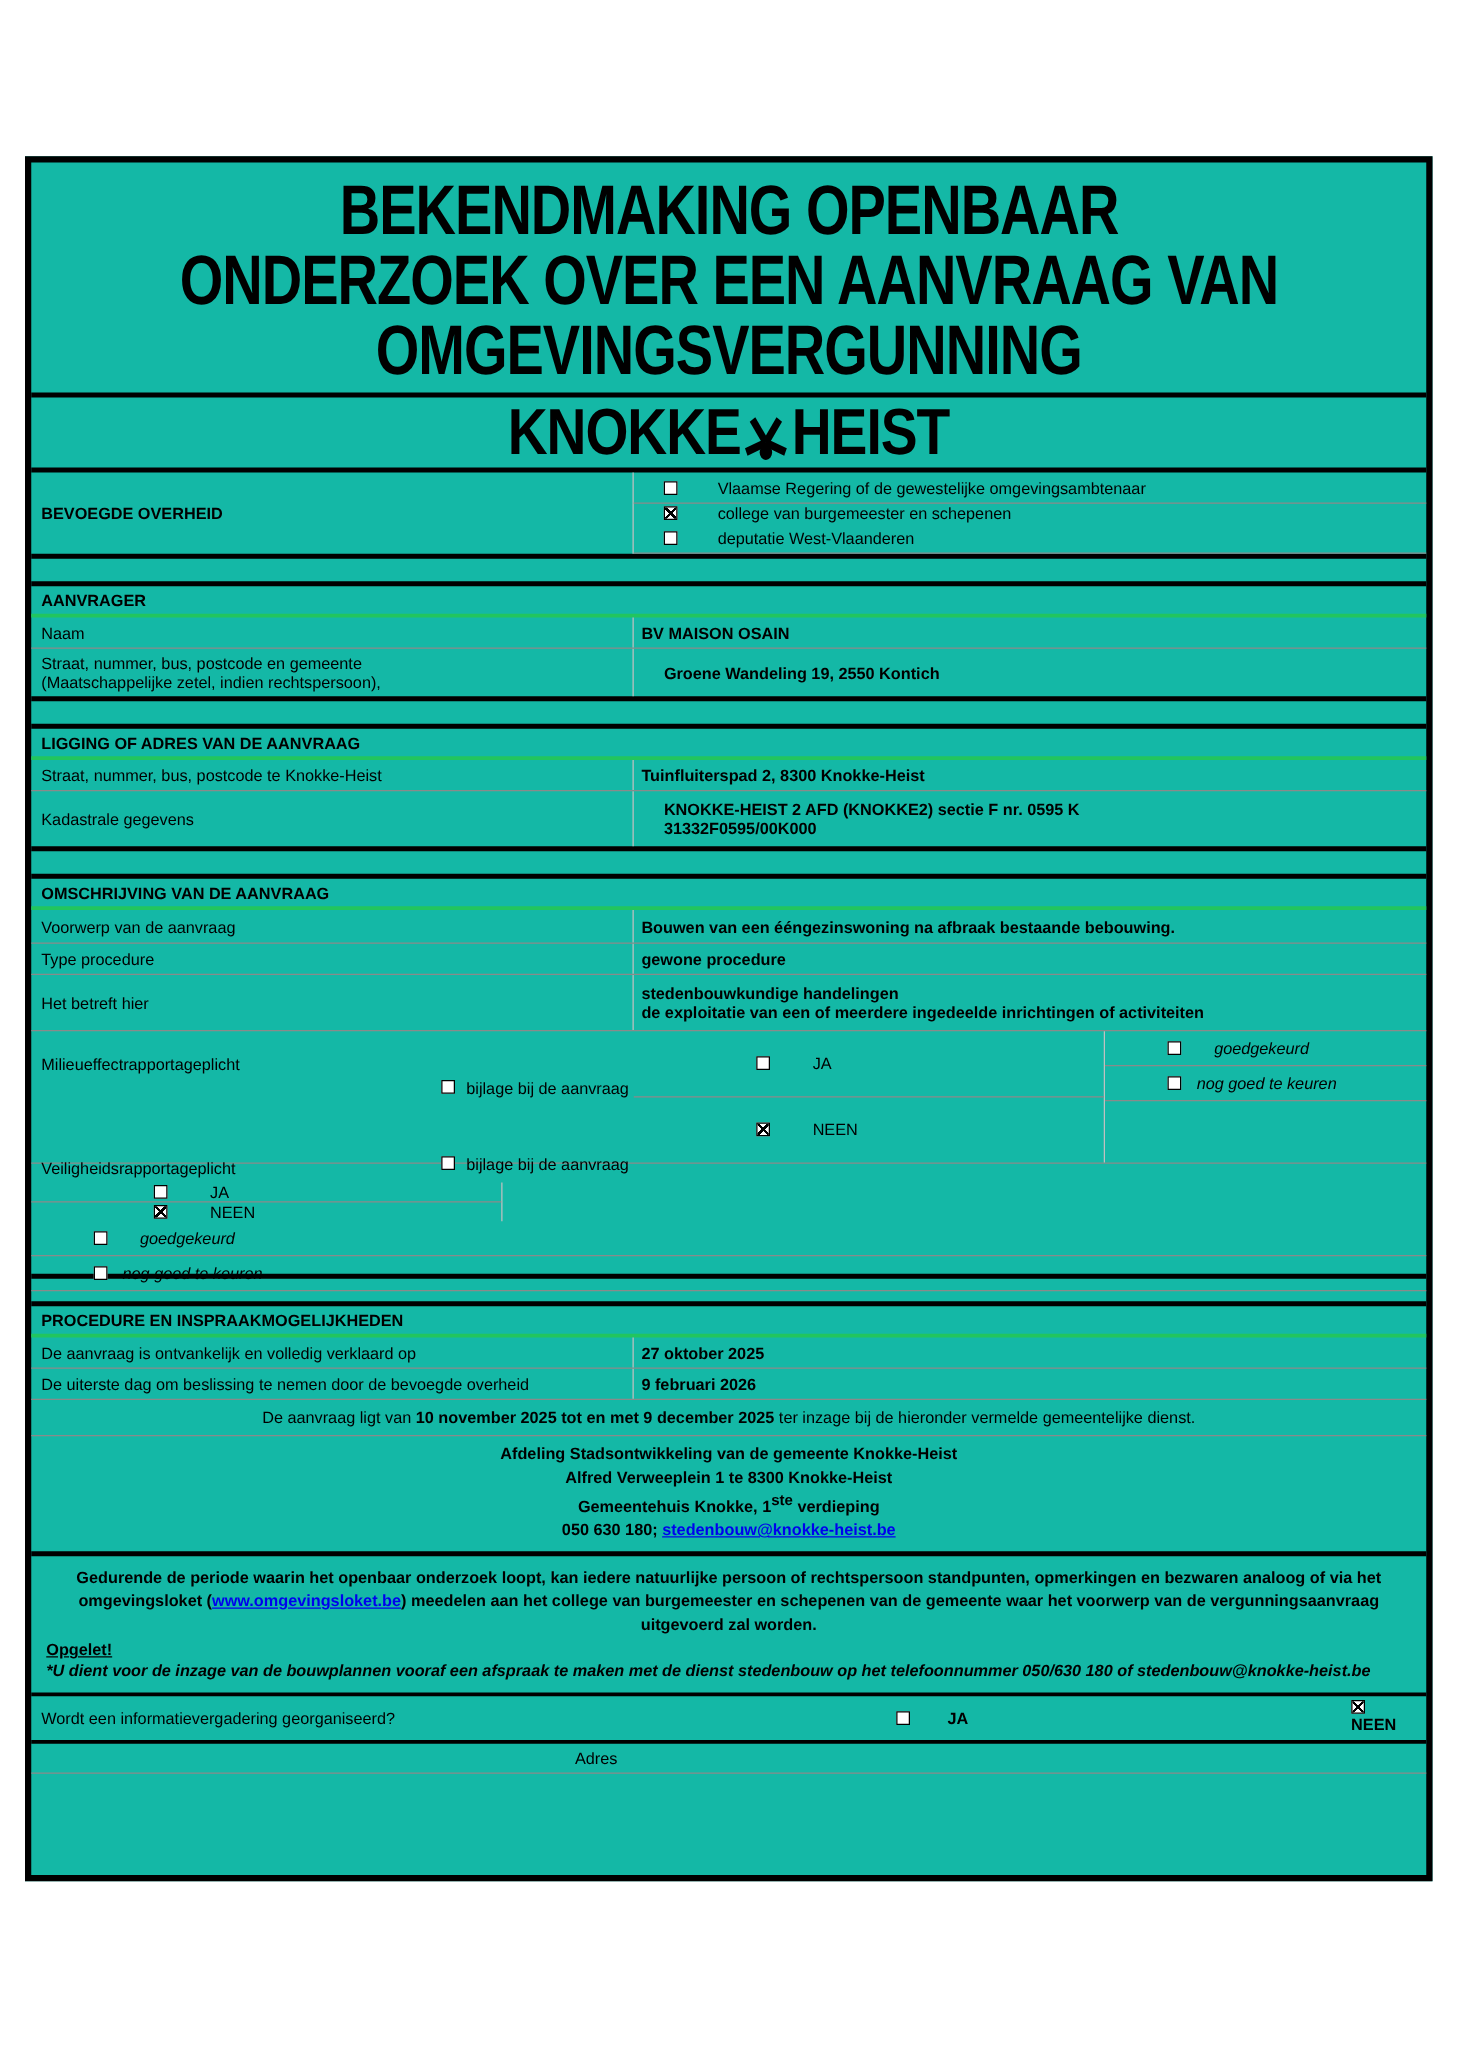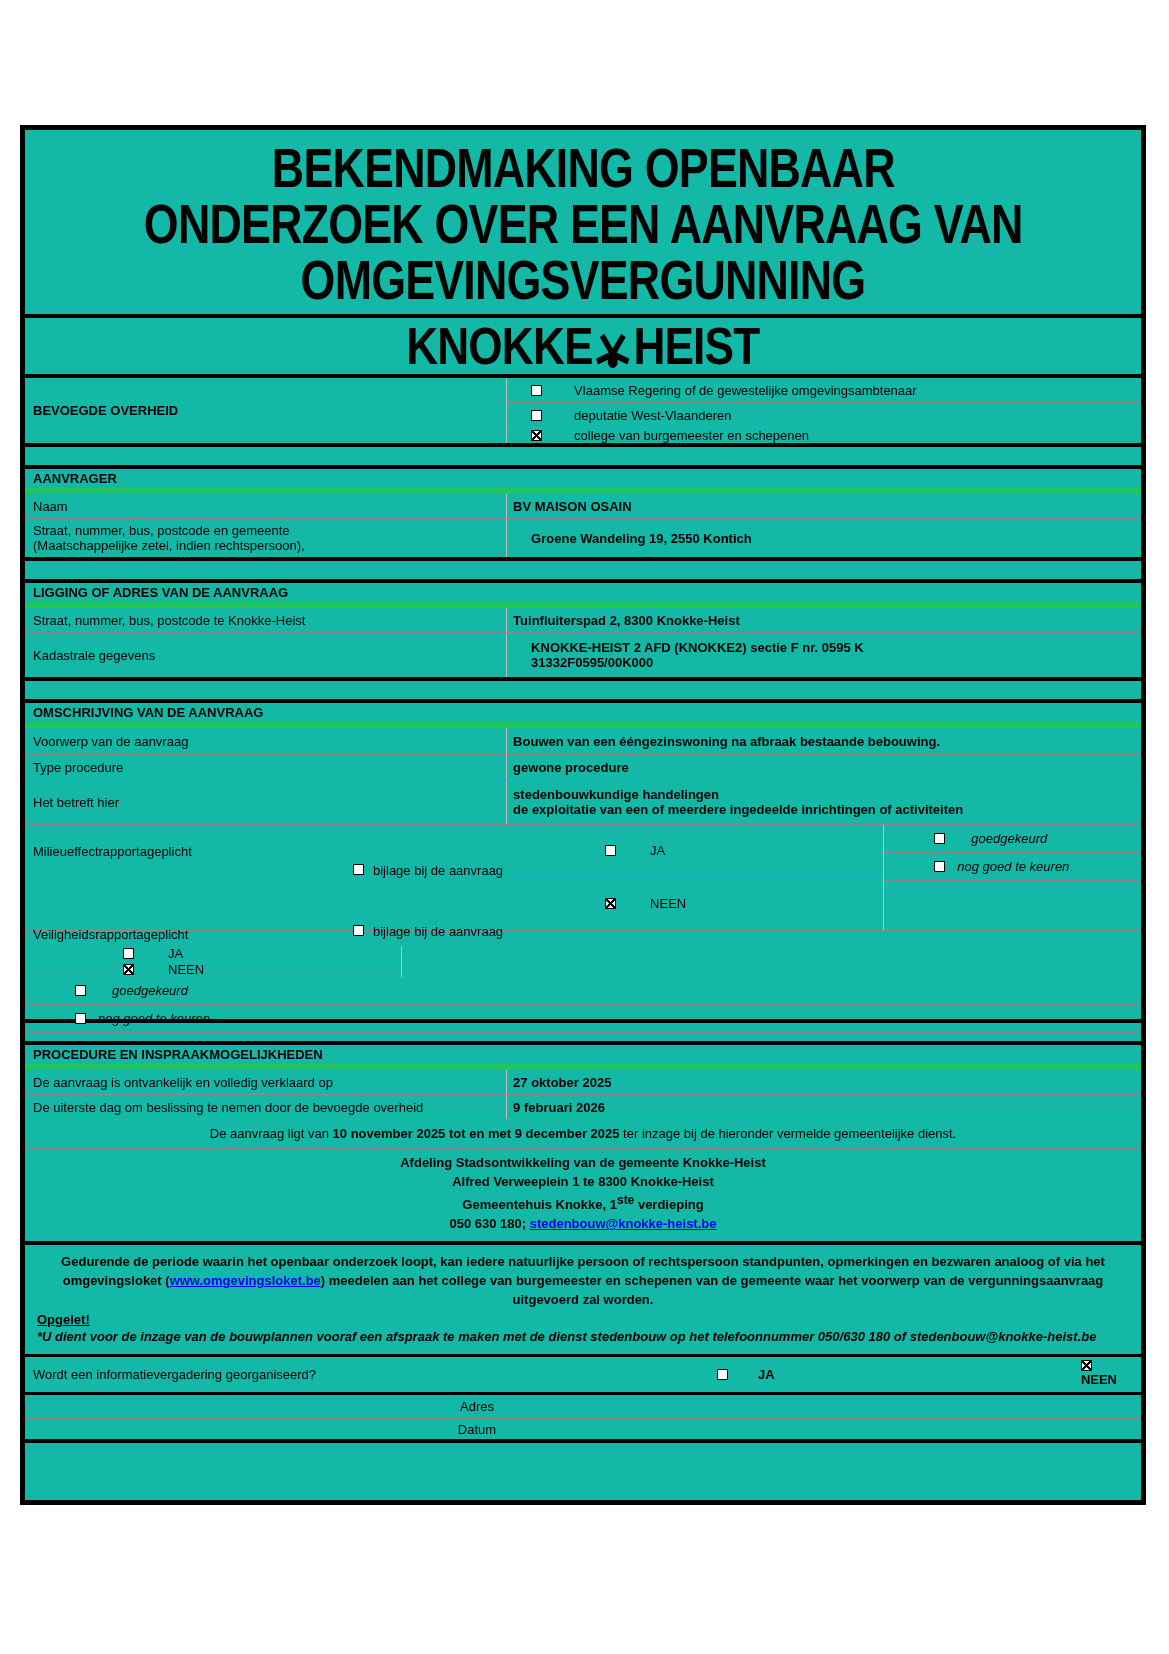--- a/index.html
+++ b/index.html
@@ -18,21 +18,21 @@
   .title-line { font-size:56px; line-height:56px; font-weight:bold; letter-spacing:-1px; }
   .title-line > span { display:inline-block; transform:scaleX(0.80); transform-origin:center; white-space:nowrap; }
 
   
   .logorow { height:60px; border-bottom:4px solid #000; display:flex; align-items:center; justify-content:center; flex:none; }
   .logo { display:inline-flex; align-items:center; transform:scaleX(0.85); font-size:52px; font-weight:bold; letter-spacing:-1px; line-height:52px; }
   .logo svg { width:42px; height:42px; margin:6px 3px 0 3px; }
 
   
   .sec { flex:none; border-bottom:4px solid #000; display:flex; flex-direction:column; }
-  .shead { padding:0 8px; font-weight:bold; display:flex; align-items:center; height:25px; border-bottom:6px solid #22c55e; }
+  .shead { padding:0 8px; font-weight:bold; display:flex; align-items:center; height:25px; border-bottom:3px solid #22c55e; }
   .row { display:flex; border-bottom:1px solid #8a8a8a; }
   .row.last { border-bottom:none;gap:18px; }
   .lc { width:43.2%; padding:3px 6px 3px 8px; display:flex; align-items:center; border-right:1px solid #c0c0c0; }
   .vc { flex:1; padding:3px 6px 3px 6px; display:flex; align-items:center; font-weight:bold; }
   .prelines { white-space:pre-line; }
   .sep { height:22px; border-bottom:4px solid #000; flex:none; }
 
   
   .cb { display:inline-block; width:11px; height:11px; border:1.5px solid #000; position:relative; flex:none; background:#fff; }
   .cb.checked::before {
@@ -111,27 +111,27 @@
     </span>
   </div>
 
   <div class="sec bev">
     <div class="lc">BEVOEGDE OVERHEID</div>
     <div class="bev-opts">
       <div class="bev-opt">
         <span class="cb unchecked"></span>
         <span>Vlaamse Regering of de gewestelijke omgevingsambtenaar</span>
       </div>
+      <div class="bev-opt last">
+        <span class="cb checked"></span>
+        <span>college van burgemeester en schepenen</span>
+      </div>
       <div class="bev-opt">
         <span class="cb unchecked"></span>
         <span>deputatie West-Vlaanderen</span>
-      </div>
-      <div class="bev-opt last">
-        <span class="cb checked"></span>
-        <span>college van burgemeester en schepenen</span>
       </div>
     </div>
   </div>
 
   <div class="sep"></div>
 
   <div class="sec">
     <div class="shead">AANVRAGER</div>
     <div class="row" style="height:25px">
       <div class="lc">Naam</div>
@@ -283,18 +283,15 @@
     </span>
     <span class="neen-group">
       <span class="cb checked"></span>
       <span>NEEN</span>
     </span>
   </div>
 
   <div class="crow">
       <span>Adres</span>
     </div>
-  <div class="crow datum">
-      <span>Datum</span>
-    </div>
 
   <div class="filler"></div>
 </div>
 
 </body></html>

